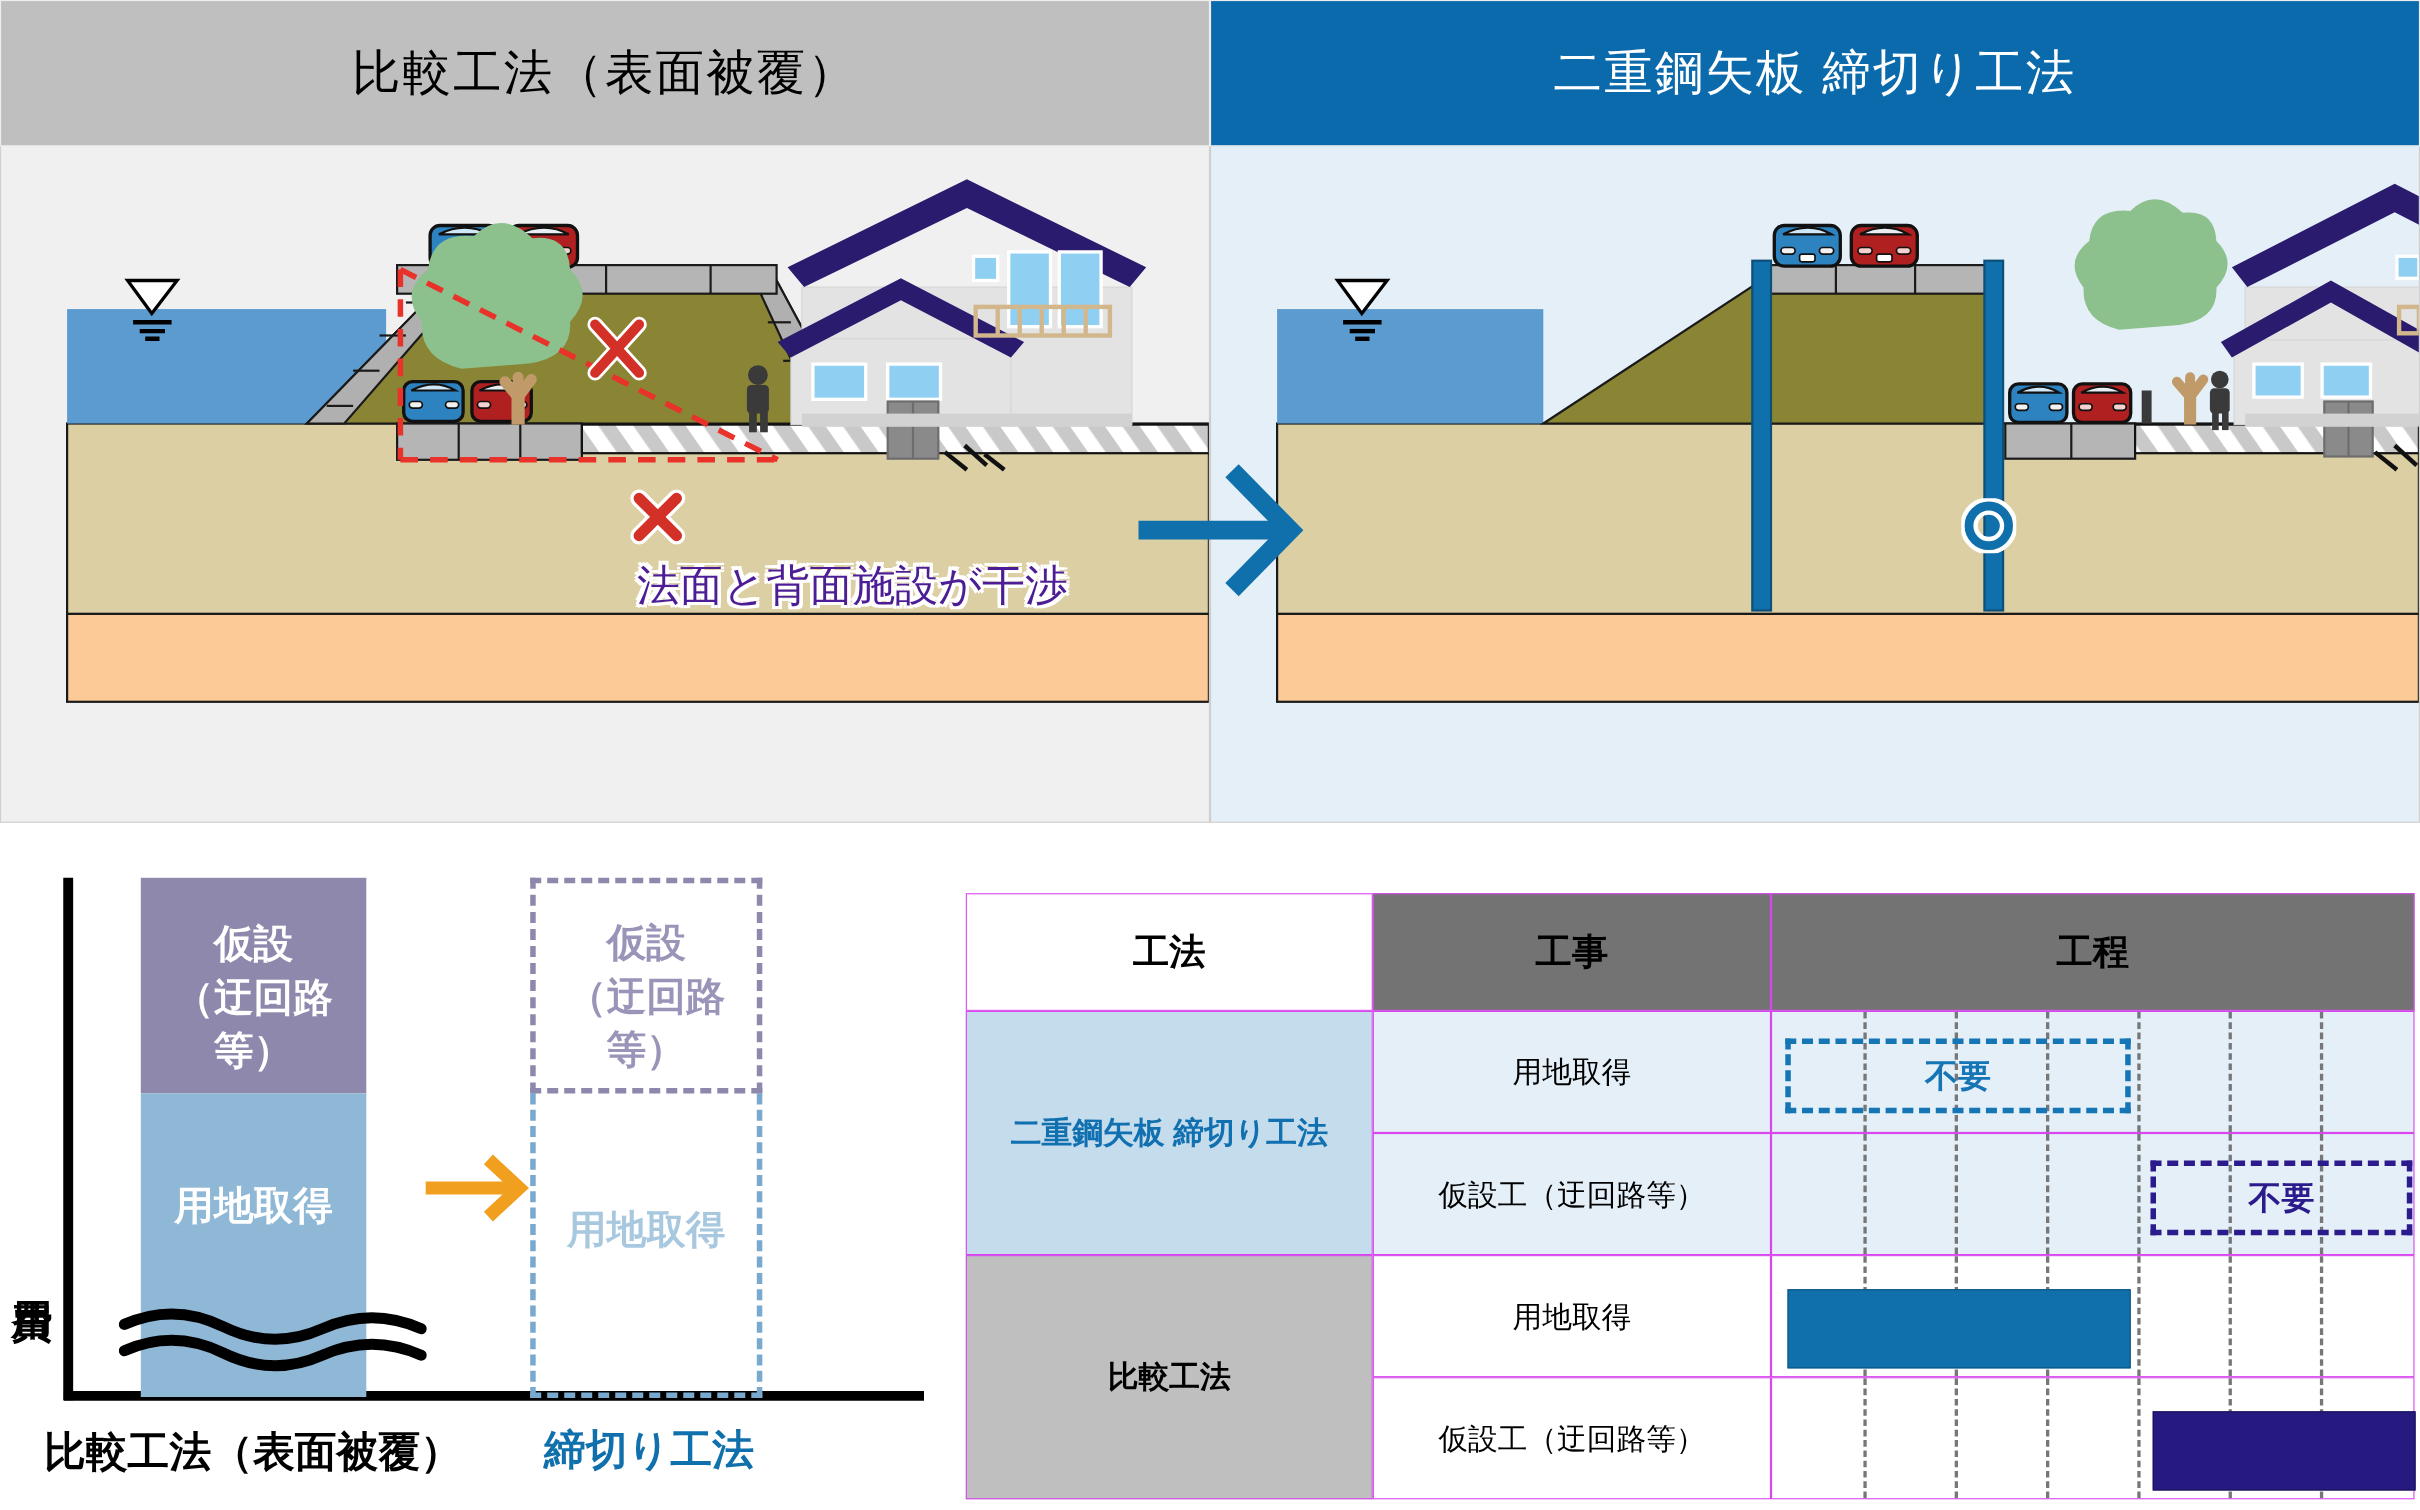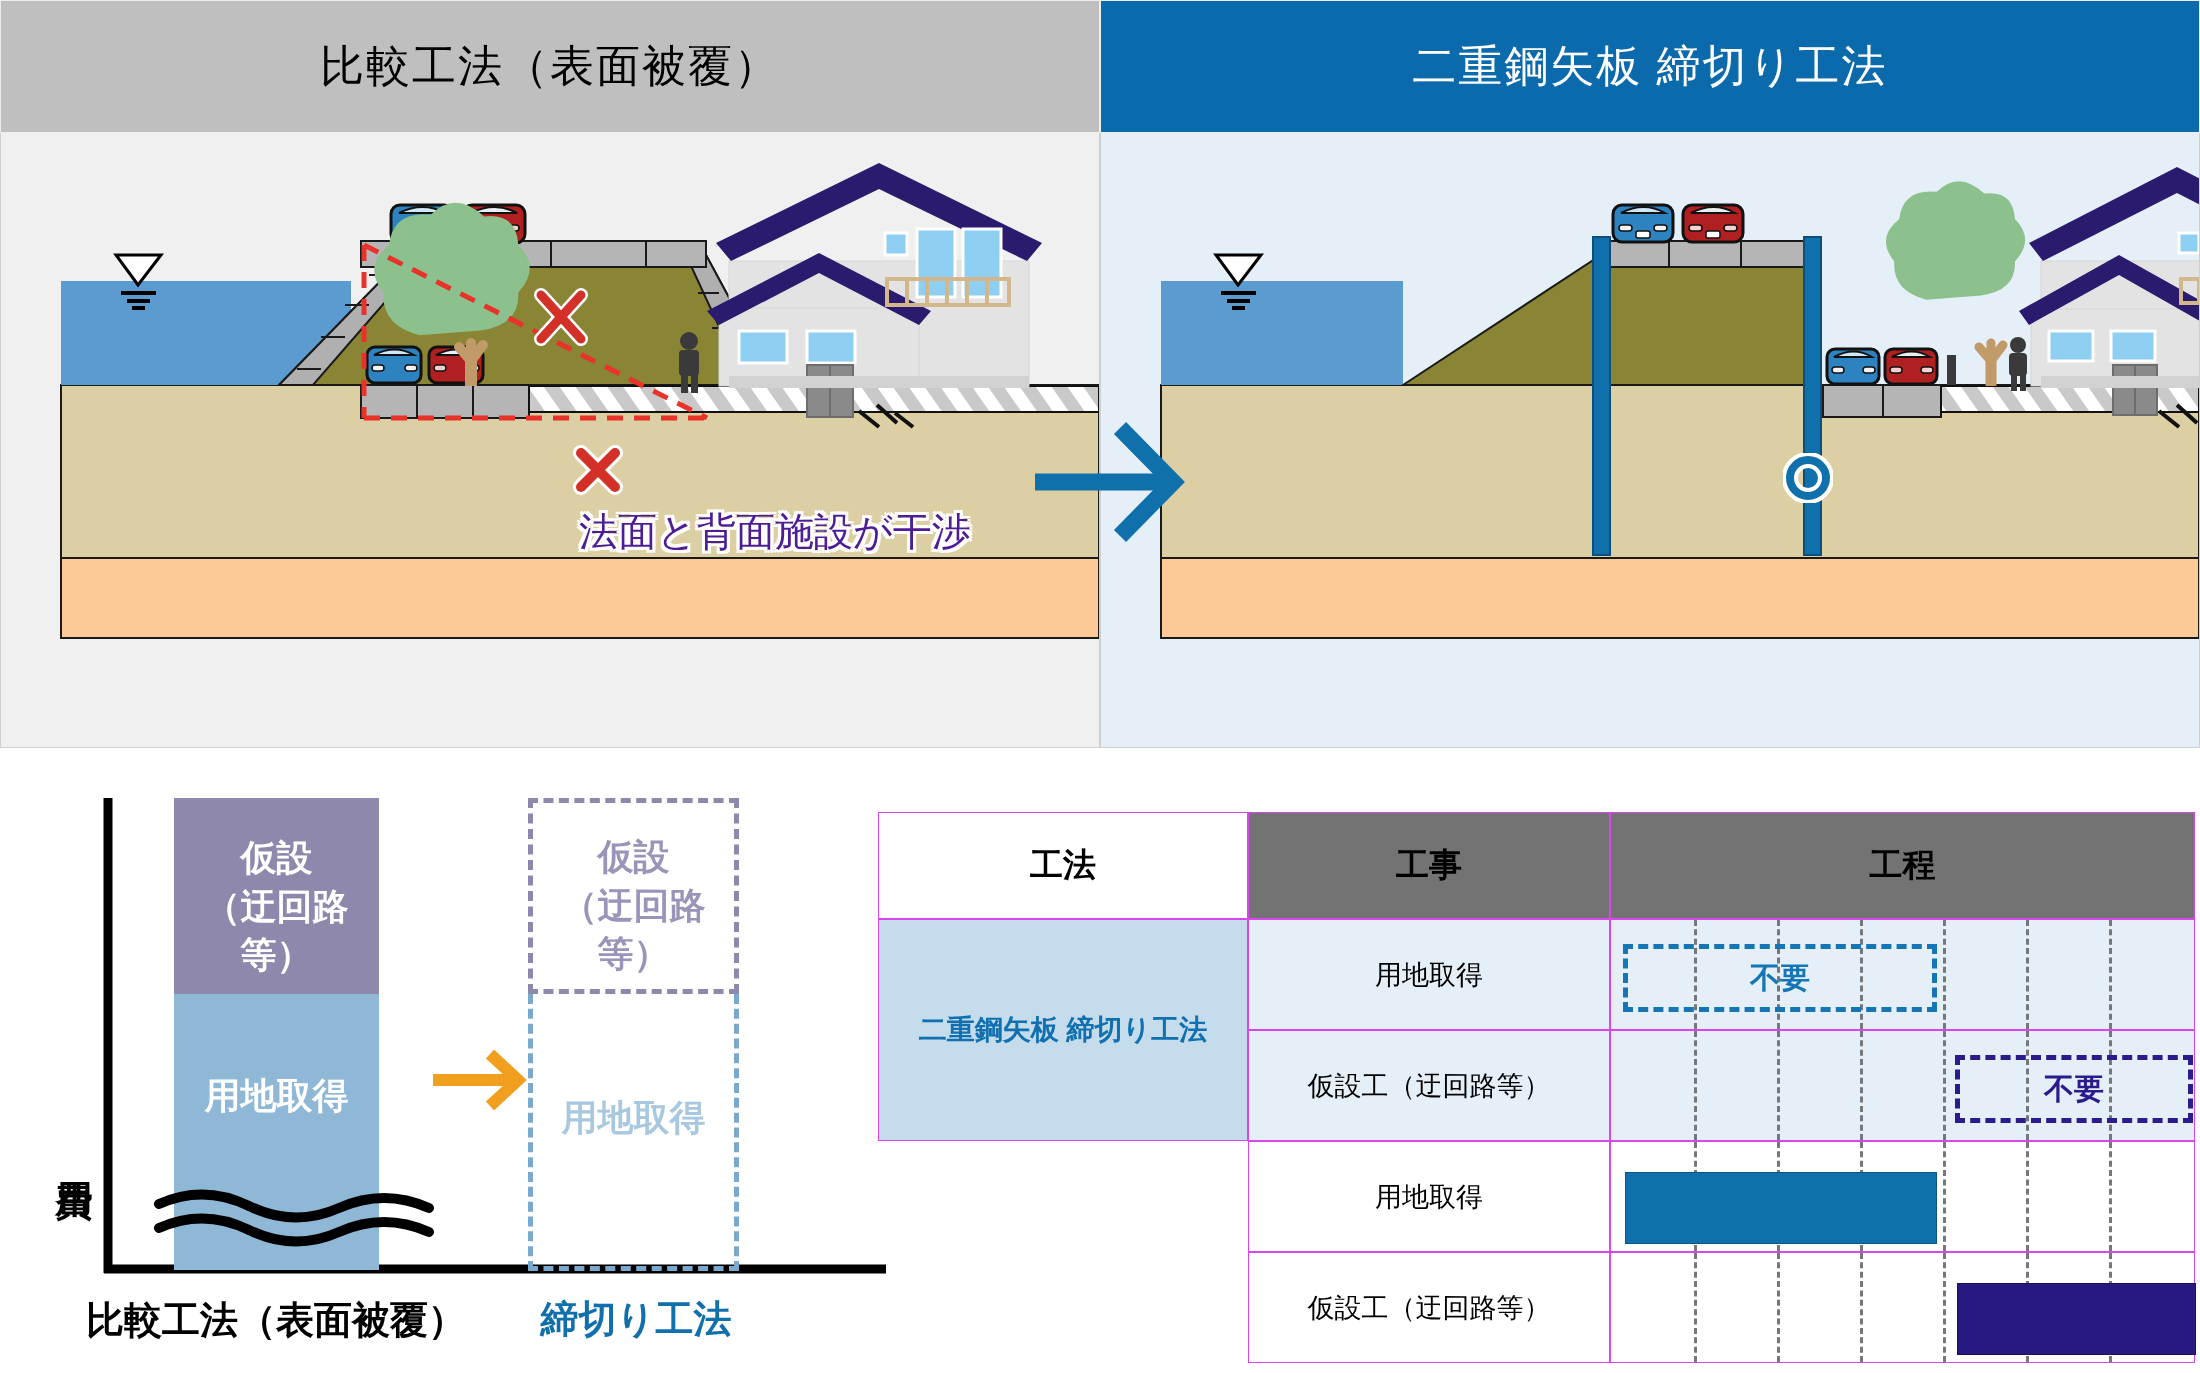--- a/index.html
+++ b/index.html
@@ -351,21 +351,21 @@
   </div>
 
   <div class="abs" style="left:1020px;top:420px;width:200px;height:160px;pointer-events:none;">
     <svg width="200" height="160" viewBox="0 0 200 160">
       <line x1="15" y1="62" x2="148" y2="62" stroke="#1070ac" stroke-width="17"></line>
       <polyline points="100,8 153,62 100,116" fill="none" stroke="#1070ac" stroke-width="17" stroke-linejoin="miter"></polyline>
     </svg>
   </div>
 </div>
 
-<div id="cost-chart" style="top:770px;margin-left:46px;">
+<div id="cost-chart" style="top:770px;">
   <svg width="880" height="603" viewBox="0 0 880 603">
 
     <line x1="62" y1="28" x2="62" y2="503" stroke="#000" stroke-width="9"></line>
     <line x1="58" y1="499" x2="840" y2="499" stroke="#000" stroke-width="9"></line>
   </svg>
 
   
   <div class="abs" style="left:2px;top:382px;font-size:38px;font-weight:bold;color:#000;
               writing-mode:vertical-rl;text-orientation:upright;letter-spacing:0;">費用</div>
 
@@ -454,20 +454,21 @@
     <div class="gridline" style="left:166px;"></div>
     <div class="gridline" style="left:249px;"></div>
     <div class="gridline" style="left:332px;"></div>
     <div class="gridline" style="left:415px;"></div>
     <div class="gridline" style="left:498px;"></div>
     <div class="gbar dash-navy" style="left:344px;top:24px;width:238px;height:68px;">
       <span>不要</span>
     </div>
   </div>
 
+  <div class="tcell methcell-b" style="left:0;top:329px;width:370px;height:222px;">比較工法</div>
 
   <div class="tcell td row-b" style="left:370px;top:329px;width:362px;height:111px;">用地取得</div>
   <div class="tcell td row-b" style="left:370px;top:440px;width:362px;height:111px;">仮設工（迂回路等）</div>
 
   <div class="tcell row-b" style="left:732px;top:329px;width:585px;height:111px;position:absolute;">
     <div class="gridline" style="left:83px;"></div>
     <div class="gridline" style="left:166px;"></div>
     <div class="gridline" style="left:249px;"></div>
     <div class="gridline" style="left:332px;"></div>
     <div class="gridline" style="left:415px;"></div>

